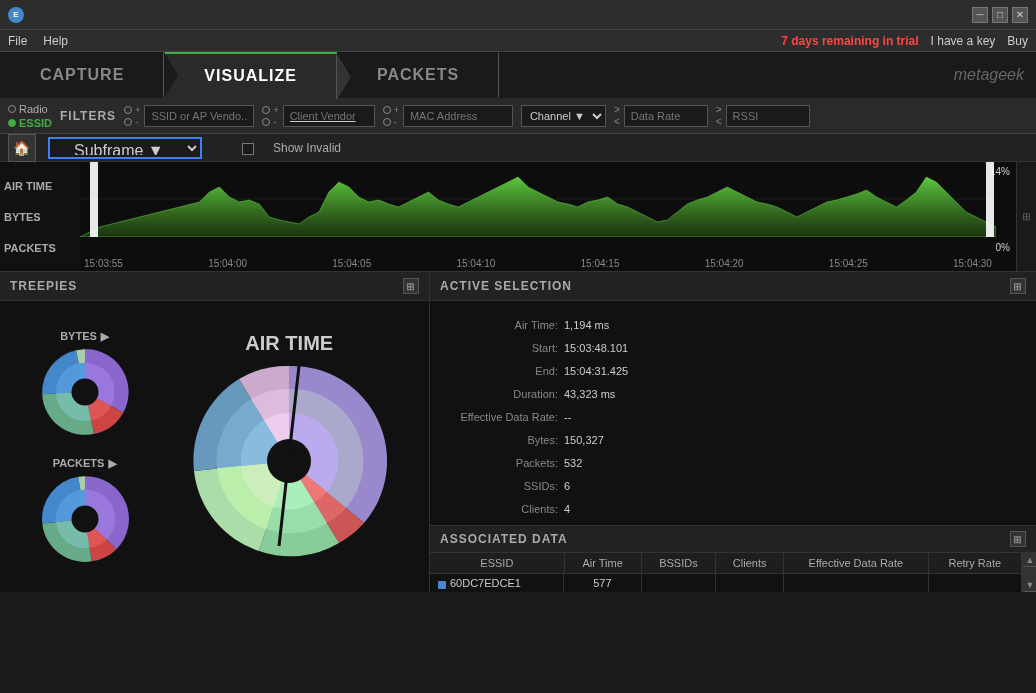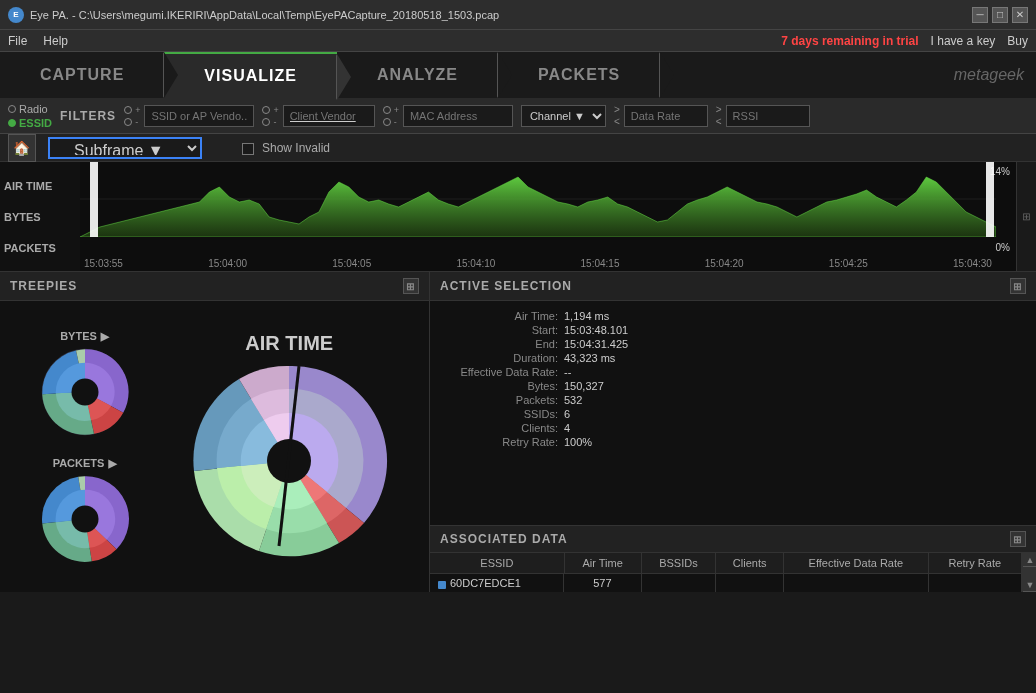--- a/index.html
+++ b/index.html
@@ -38,21 +38,21 @@
     .filter-label { color: #aaa; font-size: 12px; font-weight: bold; letter-spacing: 1px; }
     .filter-input { background: #1a1a1a; border: 1px solid #555; color: #ccc; padding: 2px 6px; font-size: 11px; height: 22px; width: 110px; }
     .filter-input.narrow { width: 92px; text-decoration: underline; }
     .filter-input.narrower { width: 84px; }
     .channel-select { background: #1a1a1a; border: 1px solid #555; color: #ccc; padding: 2px 4px; font-size: 11px; height: 22px; }
     .gt-lt { display: flex; flex-direction: column; font-size: 10px; color: #888; cursor: pointer; line-height: 1.2; }
 
     
     #subframebar { background: #222; height: 28px; display: flex; align-items: center; padding: 0 8px; gap: 12px; border-bottom: 1px solid #333; }
     .subframe-select { background: #1a1a1a; border: 2px solid #3b82f6; color: #ccc; padding: 2px 20px; font-size: 16px; height: 22px; }
-    .checkbox-row { display: flex; align-items: flex-end; gap: 8px; font-size: 12px; color: #aaa; cursor: pointer; padding-left: 28px; }
+    .checkbox-row { display: flex; align-items: flex-end; gap: 19px; font-size: 12px; color: #aaa; cursor: pointer; padding-left: 28px; }
     .checkbox-box { width: 12px; height: 12px; border: 1px solid #777; background: #1a1a1a; }
 
     
     #timeline-area { background: #111; height: 110px; border-bottom: 1px solid #333; position: relative; display: flex; }
     .timeline-label { font-size: 11px; font-weight: bold; color: #aaa; }
     #timeline-percentage { position: absolute; top: 4px; right: 30px; color: #ccc; font-size: 11px; }
     #timeline-percentage-bottom { position: absolute; bottom: 16px; right: 30px; color: #ccc; font-size: 11px; }
     .home-btn { width: 28px; height: 28px; background: #333; border: 1px solid #555; display: flex; align-items: center; justify-content: center; cursor: pointer; color: #ccc; font-size: 14px; }
 
     
@@ -66,21 +66,21 @@
     #treepies-header { background: #222; padding: 6px 10px; font-size: 12px; font-weight: bold; letter-spacing: 1px; color: #aaa; display: flex; justify-content: space-between; align-items: center; border-bottom: 1px solid #333; }
     #treepies-content { display: flex; align-items: center; justify-content: space-around; padding: 10px; height: calc(100% - 30px); }
     #small-pies { display: flex; flex-direction: column; gap: 20px; align-items: center; }
     .small-pie-label { font-size: 11px; font-weight: bold; color: #aaa; display: flex; align-items: center; gap: 4px; cursor: pointer; }
 
     
     #active-selection { flex: 1; background: #111; display: flex; flex-direction: column; }
     #active-selection-header { background: #222; padding: 6px 10px; font-size: 12px; font-weight: bold; letter-spacing: 1px; color: #aaa; display: flex; justify-content: space-between; align-items: center; border-bottom: 1px solid #333; }
     #selection-content { display: flex; flex: 1; overflow: hidden; }
     #selection-stats { padding: 10px 16px; font-size: 11px; color: #aaa; min-width: 220px; }
-    .stat-row { display: flex; justify-content: flex-end; gap: 6px; padding: 1px 0; }
+    .stat-row { display: flex; justify-content: flex-end; gap: 6px; padding: 1px 0; margin-top: 9px; }
     .stat-key { color: #888; text-align: right; }
     .stat-val { color: #ccc; text-align: left; min-width: 80px; }
     #data-rates-section { flex: 1; padding: 8px; display: flex; flex-direction: column; }
     .data-rates-title { font-size: 11px; font-weight: bold; color: #ccc; text-align: center; margin-bottom: 6px; }
     #bar-chart-area { flex: 1; background: #0d0d0d; border: 1px solid #333; position: relative; display: flex; align-items: flex-end; padding: 4px; }
     #bar-chart-labels { display: flex; justify-content: space-between; font-size: 10px; color: #888; padding: 2px 4px; }
     
     
     #associated-data { border-top: 1px solid #333; }
     #associated-data-header { background: #222; padding: 6px 10px; font-size: 12px; font-weight: bold; letter-spacing: 1px; color: #aaa; display: flex; justify-content: space-between; align-items: center; border-bottom: 1px solid #333; }
@@ -89,21 +89,20 @@
     #assoc-table td { color: #ccc; font-size: 11px; padding: 3px 8px; text-align: center; border-right: 1px solid #333; }
     .copy-btn { width: 16px; height: 16px; background: #333; border: 1px solid #555; cursor: pointer; display: flex; align-items: center; justify-content: center; font-size: 10px; color: #888; }
     .scroll-arrow { width: 14px; height: 14px; background: #333; display: flex; align-items: center; justify-content: center; cursor: pointer; color: #888; font-size: 9px; border-bottom: 1px solid #555; }
   </style>
 </head>
 <body>
 
 <div id="titlebar">
   <div id="titlebar-left">
     <div id="titlebar-icon">E</div>
-    <span>Eye PA. - C:\Users\megumi.IKERIRI\AppData\Local\Temp\EyePACapture_20180518_1503.pcap</span>
   </div>
   <div id="titlebar-controls">
     <div class="titlebar-btn">─</div>
     <div class="titlebar-btn">□</div>
     <div class="titlebar-btn close">✕</div>
   </div>
 </div>
 
 <div id="menubar">
   <div id="menubar-left">
@@ -116,23 +115,20 @@
     <span class="menu-item">Buy</span>
   </div>
 </div>
 
 <div id="nav">
   <div class="nav-tab" style="color:#888;">
     <span>CAPTURE</span>
   </div>
   <div class="nav-tab active" style="background:#2a2a2a;color:white;border-top:2px solid #44aa44;">
     <span>VISUALIZE</span>
-  </div>
-  <div class="nav-tab">
-    <span>ANALYZE</span>
   </div>
   <div class="nav-tab">
     <span>PACKETS</span>
   </div>
   <div class="nav-logo" style="font-style:italic;color:#666;font-size:16px;">
     <span>metageek</span>
   </div>
 </div>
 
 <div id="filterbar">

